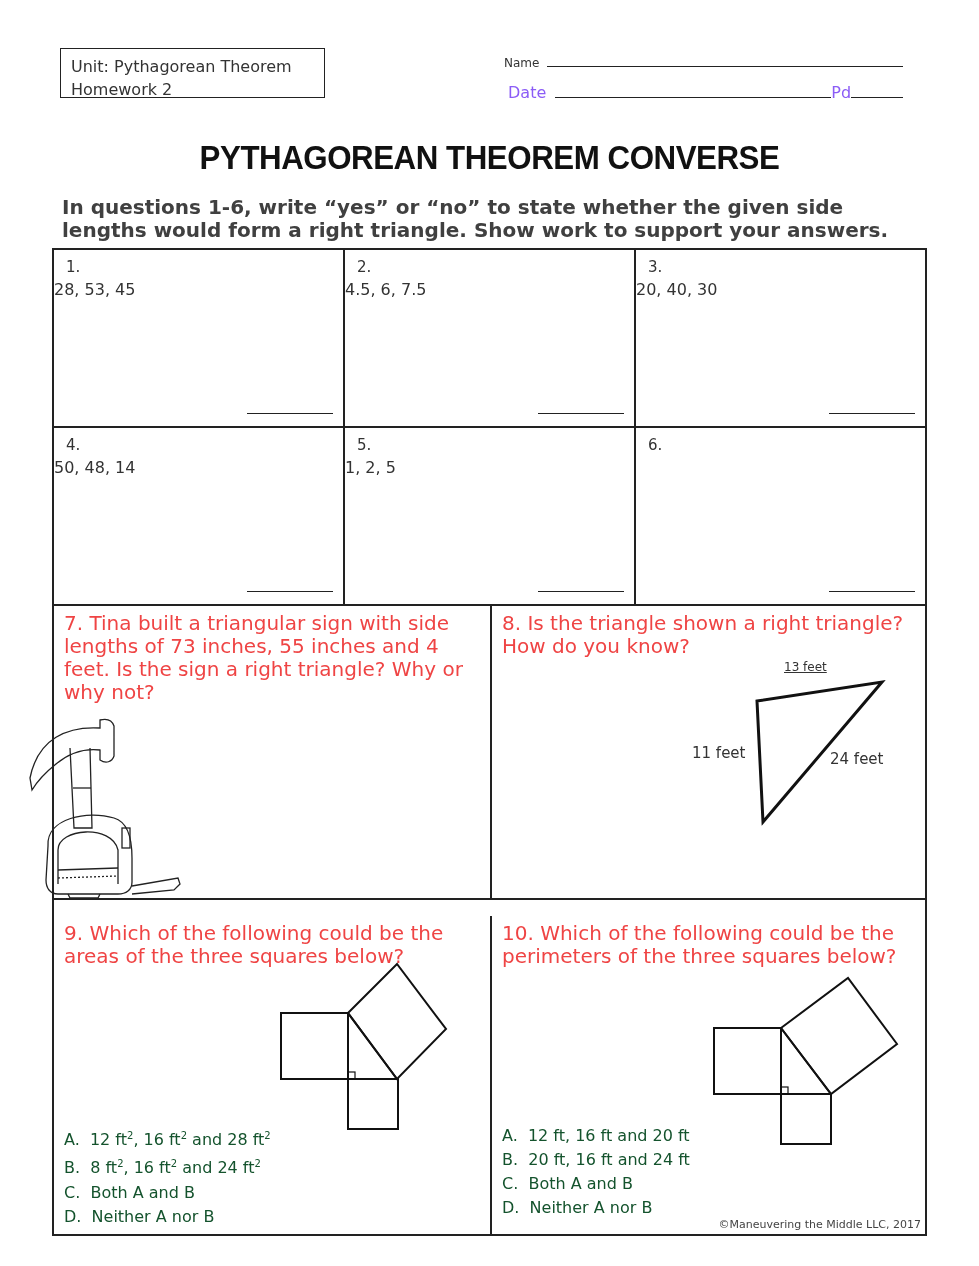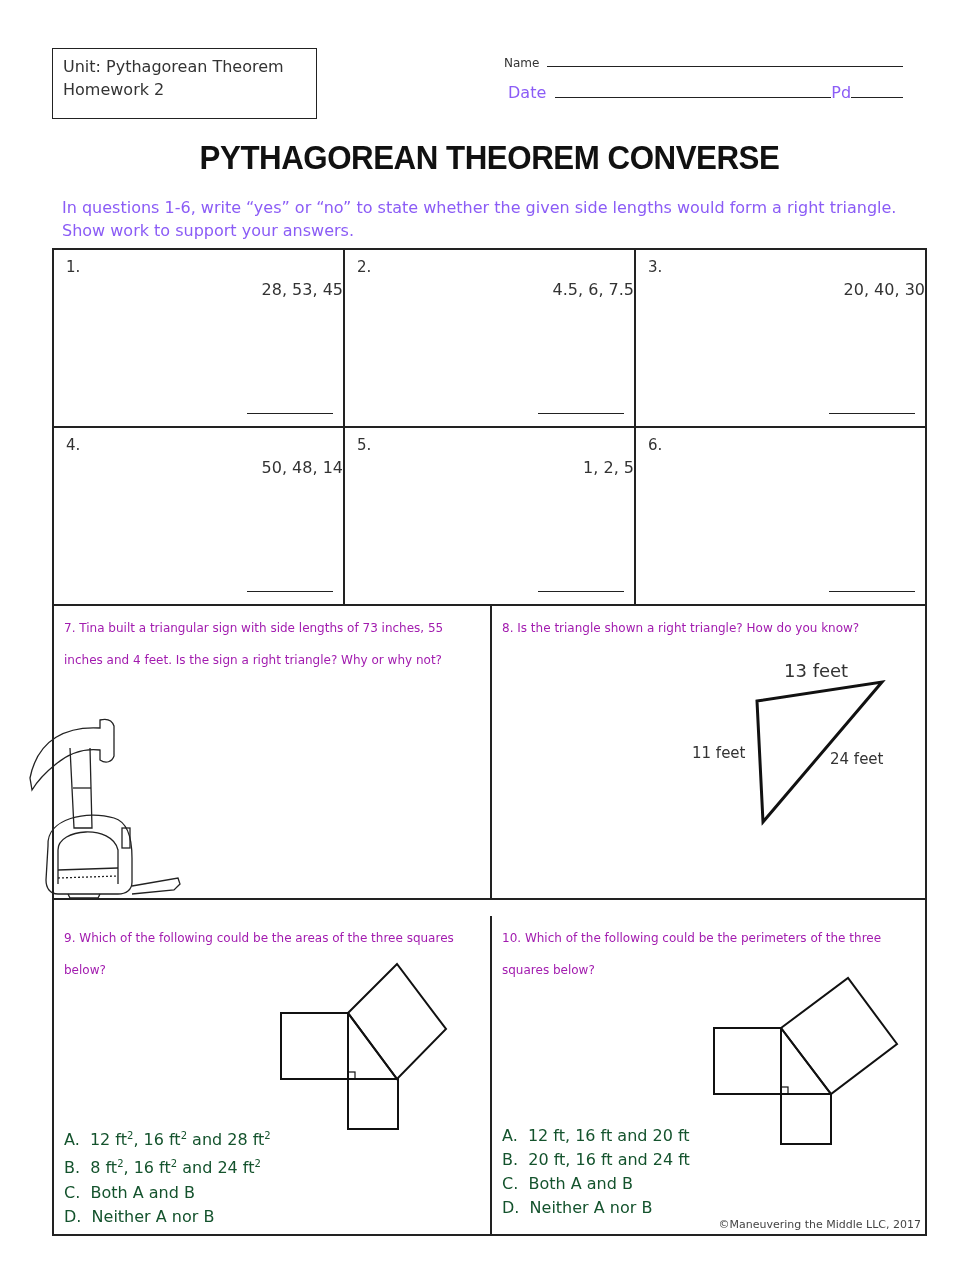--- a/index.html
+++ b/index.html
@@ -1,41 +1,41 @@
 <!DOCTYPE html>
 <html><head>
 <meta charset="utf-8">
 <style>
   html, body { margin:0; padding:0; background:#ffffff; }
   body { width:979px; height:1266px; position:relative; overflow:hidden;
          font-family:"DejaVu Sans", sans-serif; color:#333; }
-  .unit-box { position:absolute; left:52px; top:48px; width:265px; height:71px;
+  .unit-box { position:absolute; left:60px; top:48px; width:265px; height:50px;
               border:1px solid #222; box-sizing:border-box; padding:6px 10px;
               font-size:16px; line-height:23px; color:#333; }
   .name-line { position:absolute; left:504px; top:52px; font-size:12px; color:#333; }
   .date-line { position:absolute; left:508px; top:83px; font-size:16px; color:#8b5cf6; }
   .uline { display:inline-block; border-bottom:1px solid #222; vertical-align:baseline; height:14px; }
   .title { position:absolute; left:0; width:979px; top:138px; text-align:center;
            font-family:"Liberation Sans", sans-serif; font-weight:bold; font-size:34px;
            letter-spacing:-0.5px; color:#111; transform:scaleX(0.92); }
   .instructions { position:absolute; left:62px; top:196px; width:860px;
-                  font-size:16px; line-height:23px; color:#8b5cf6; }
+                  font-size:20px; line-height:23px; color:#404040;font-weight:bold; }
   .grid { position:absolute; left:52px; top:248px; width:875px; border:2px solid #222; box-sizing:border-box; }
   .row3 { display:flex; height:176px; border-bottom:2px solid #222; }
   .cell3 { flex:1; position:relative; border-right:2px solid #222; }
   .cell3:last-child { border-right:none; }
   .qnum { position:absolute; left:12px; top:8px; font-size:15px; color:#333; }
-  .qvals { position:absolute; left:0; right:0; top:30px; text-align:right; font-size:16px; color:#333; }
+  .qvals { position:absolute; left:0; right:0; top:30px; text-align:left; font-size:16px; color:#333; }
   .answer-blank { position:absolute; right:10px; bottom:12px; width:86px; border-bottom:1px solid #222; }
   .row2 { display:flex; border-bottom:2px solid #222; }
   .row2.last { border-bottom:none; }
   .cell2 { position:relative; border-right:2px solid #222; }
   .cell2.left { width:436px; }
   .cell2.right { flex:1; border-right:none; }
-  .qtext { position:absolute; left:10px; top:6px; right:10px; font-size:12px; line-height:32px; color:#a21caf; }
+  .qtext { position:absolute; left:10px; top:6px; right:10px; font-size:20px; line-height:23px; color:#ef4444; }
   .choices { position:absolute; left:10px; font-size:16px; line-height:24px; color:#14532d; }
   .choices div { white-space:nowrap; }
   .choices sup { font-size:10px; }
   svg { position:absolute; overflow:visible; }
   .footer { position:absolute; right:58px; top:1218px; font-size:11px; color:#444; }
 </style>
 </head>
 <body>
 
 <div class="unit-box">
@@ -107,21 +107,21 @@
           <path d="M104,168 L150,160 L152,166 L146,172 L104,176"></path>
           <path d="M40,176 L42,180 L70,180 L72,176"></path>
         </g>
       </svg>
     </div>
     <div class="cell2 right">
       <div class="qtext">8. Is the triangle shown a right triangle? How do you know?</div>
       <svg style="left:0;top:0;" width="438" height="292">
         <polygon points="265,95 390,76 271,216" fill="none" stroke="#111" stroke-width="3"></polygon>
       </svg>
-      <span style="position:absolute;left:292px;top:54px;font-size:18px;">13 feet</span>
+      <span style="position:absolute;left:292px;top:54px;font-size:12px;text-decoration:underline;">13 feet</span>
       <span style="position:absolute;left:200px;top:138px;font-size:15px;">11 feet</span>
       <span style="position:absolute;left:338px;top:144px;font-size:15px;">24 feet</span>
     </div>
   </div>
 
   <div class="row2 last" style="height:318px;margin-top:16px;">
     <div class="cell2 left">
       <div class="qtext">9. Which of the following could be the areas of the three squares below?</div>
       <svg style="left:0;top:0;" width="438" height="318">
         <g fill="none" stroke="#111" stroke-width="2">

